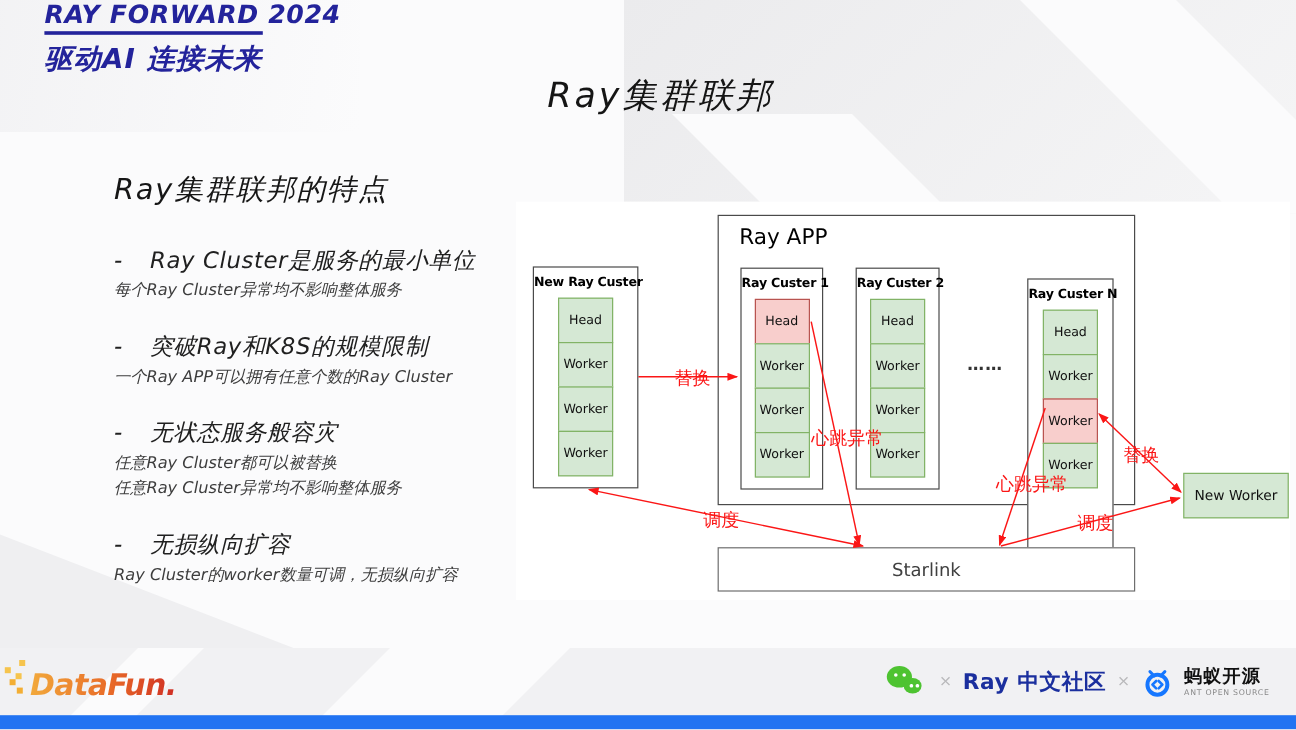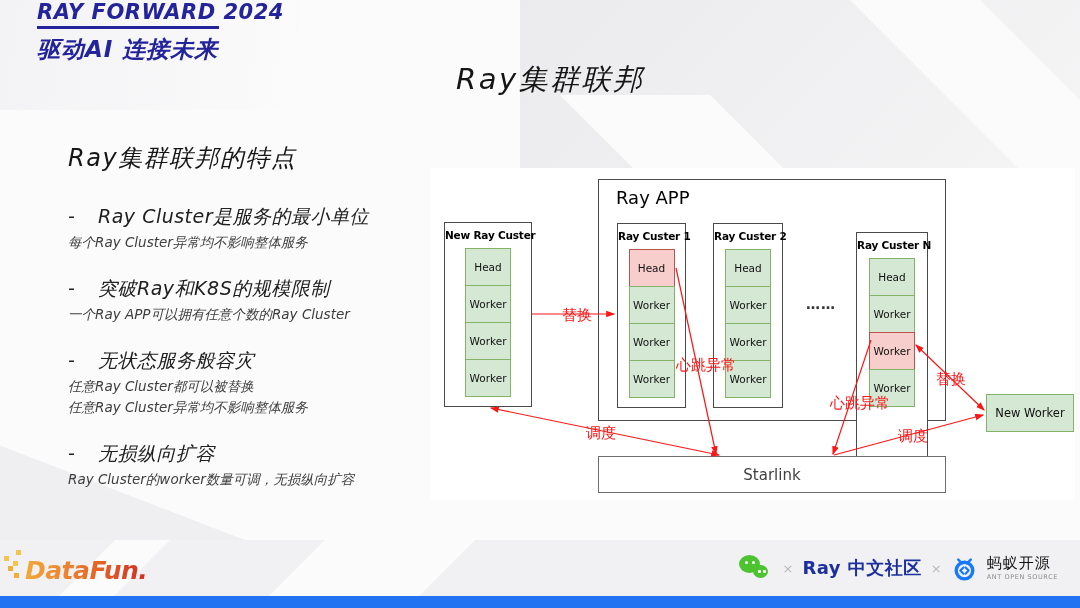--- a/index.html
+++ b/index.html
@@ -27,21 +27,21 @@
   .brand { position:absolute; left:37px; top:0; }
   .brand-line1 { font-size:21px; font-weight:bold; font-style:italic; color:#23239b; letter-spacing:.5px; }
   .brand-underline { width:182px; height:3px; background:#23239b; margin-top:2px; }
   .brand-line2 { font-size:23px; font-weight:bold; font-style:italic; color:#23239b; margin-top:5px; letter-spacing:1px; }
 
   
   .slide-title { position:absolute; left:456px; top:60px; font-size:29px; font-style:italic;
     color:#151515; letter-spacing:2.5px; }
 
   
-  .features { position:absolute; left:68px; top:142px; width:365px; }
+  .features { position:absolute; left:95px; top:142px; width:365px; }
   .features-heading { font-size:24px; font-style:italic; color:#161616; letter-spacing:1.5px; margin-bottom:30px; font-weight:normal; }
   .feat-item { margin-bottom:25px; }
   .feat-title { font-size:19px; font-style:italic; color:#202020; letter-spacing:.5px; white-space:nowrap; }
   .feat-title .dash { display:inline-block; width:30px; }
   .feat-sub { font-size:13.5px; font-style:italic; color:#3d3d3d; margin-top:4px; line-height:17px; white-space:nowrap; }
 
   
   .diagram { position:absolute; left:430px; top:168px; width:645px; height:332px; background:#fff; }
   .rayapp-box { position:absolute; left:168px; top:11px; width:348px; height:242px;
     border:1px solid #4a4a4a; background:#fff; }
@@ -79,21 +79,21 @@
   .wc-big { position:absolute; left:0; top:1px; width:21px; height:18px; background:#4ec331; border-radius:50%; }
   .wc-small { position:absolute; left:14px; top:11px; width:15px; height:13px; background:#4ec331; border-radius:50%; }
   .wc-eye { position:absolute; background:#fff; border-radius:50%; }
   .e1 { left:6px; top:7px; width:3px; height:3px; }
   .e2 { left:13px; top:7px; width:3px; height:3px; }
   .e3 { left:19px; top:16px; width:2.5px; height:2.5px; }
   .e4 { left:24px; top:16px; width:2.5px; height:2.5px; }
   .sep { font-size:13px; color:#b9b9bb; }
   .ray-community { font-size:18px; font-weight:bold; color:#1b2f9e; letter-spacing:.5px; }
   .ant-text { display:flex; flex-direction:column; line-height:1; }
-  .ant-name { font-size:15px; font-weight:normal; color:#111; letter-spacing:1px; }
+  .ant-name { font-size:15px; font-weight:bold; color:#111; letter-spacing:1px; }
   .ant-sub { font-size:6.5px; color:#8a8a8a; letter-spacing:.6px; margin-top:3px; }
   .bluebar { position:absolute; left:0; top:596px; width:1080px; height:12px; background:#2173f2; }
 </style>
 </head>
 <body>
 
 <div class="slide">
 
   <div class="bg-shape bg-topright">
     <div class="wband b1"></div>

